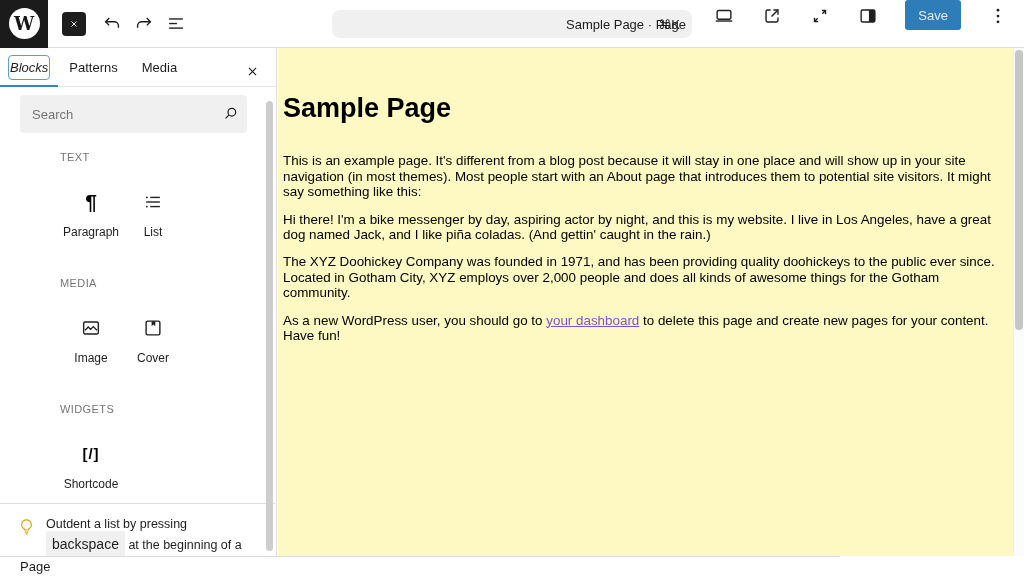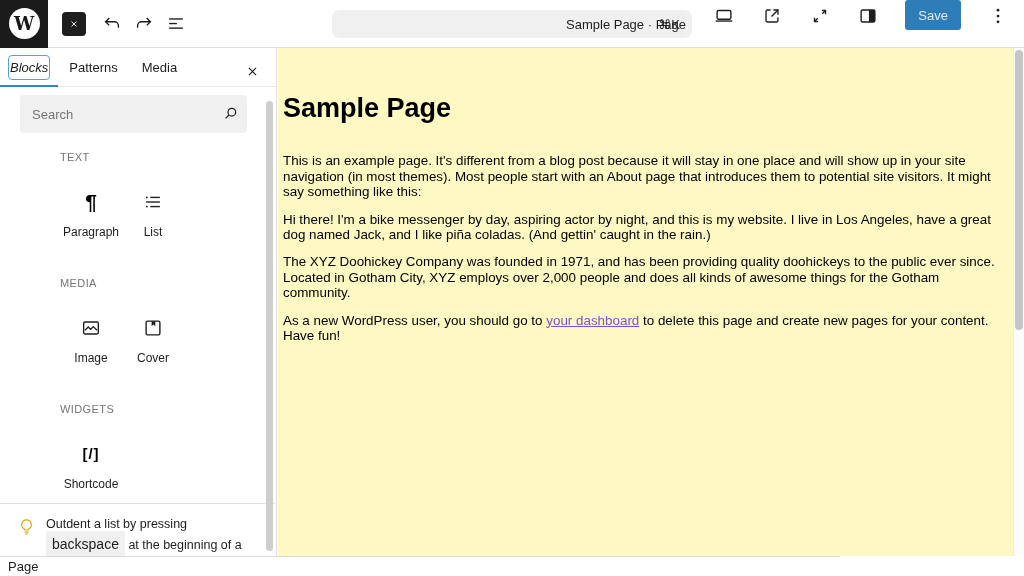--- a/index.html
+++ b/index.html
@@ -72,21 +72,21 @@
   .content p { font-size:13.4px; line-height:15.2px; margin:0 0 12.5px; color:#000; }
   .content a { color:#7c53cc; text-decoration:underline; }
   .main-scroll-track { position:absolute; right:0; top:0; width:11px; height:508px;
     background:#fcfcfc; border-left:1px solid #ededed; }
   .main-scroll-thumb { position:absolute; right:1px; top:2px; width:8px; height:280px;
     background:#c6c6c6; border-radius:4px; }
 
   
   .footer { position:absolute; left:0; top:556px; width:840px; height:20px;
     border-top:1px solid #dcdcdc; background:#fff; display:flex; align-items:center;
-    padding-left:8px; font-size:13px; color:#1e1e1e; }
+    padding-left:20px; font-size:13px; color:#1e1e1e; }
 
   svg { display:block; }
 </style>
 </head>
 <body>
 
 <div class="topbar">
   <button class="wp-logo-btn">
     <span class="wp-circle">W</span>
   </button>

